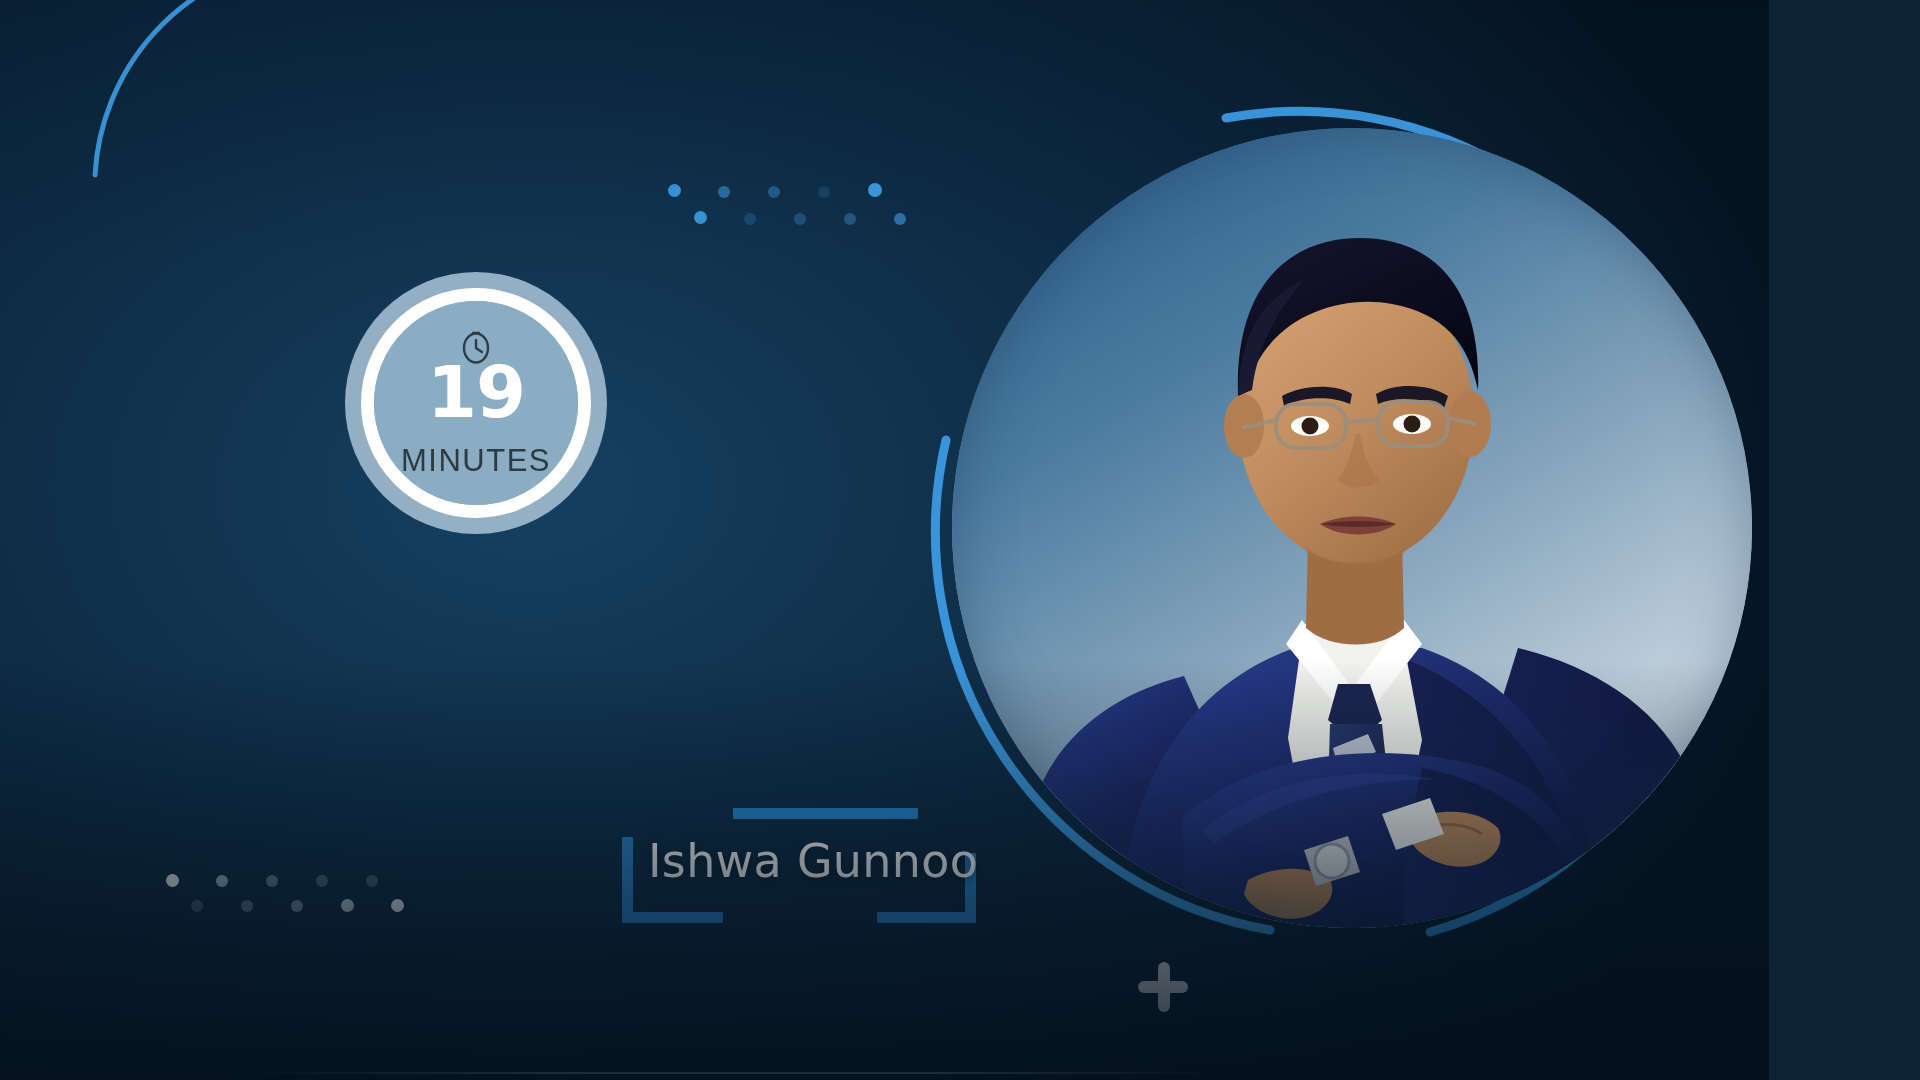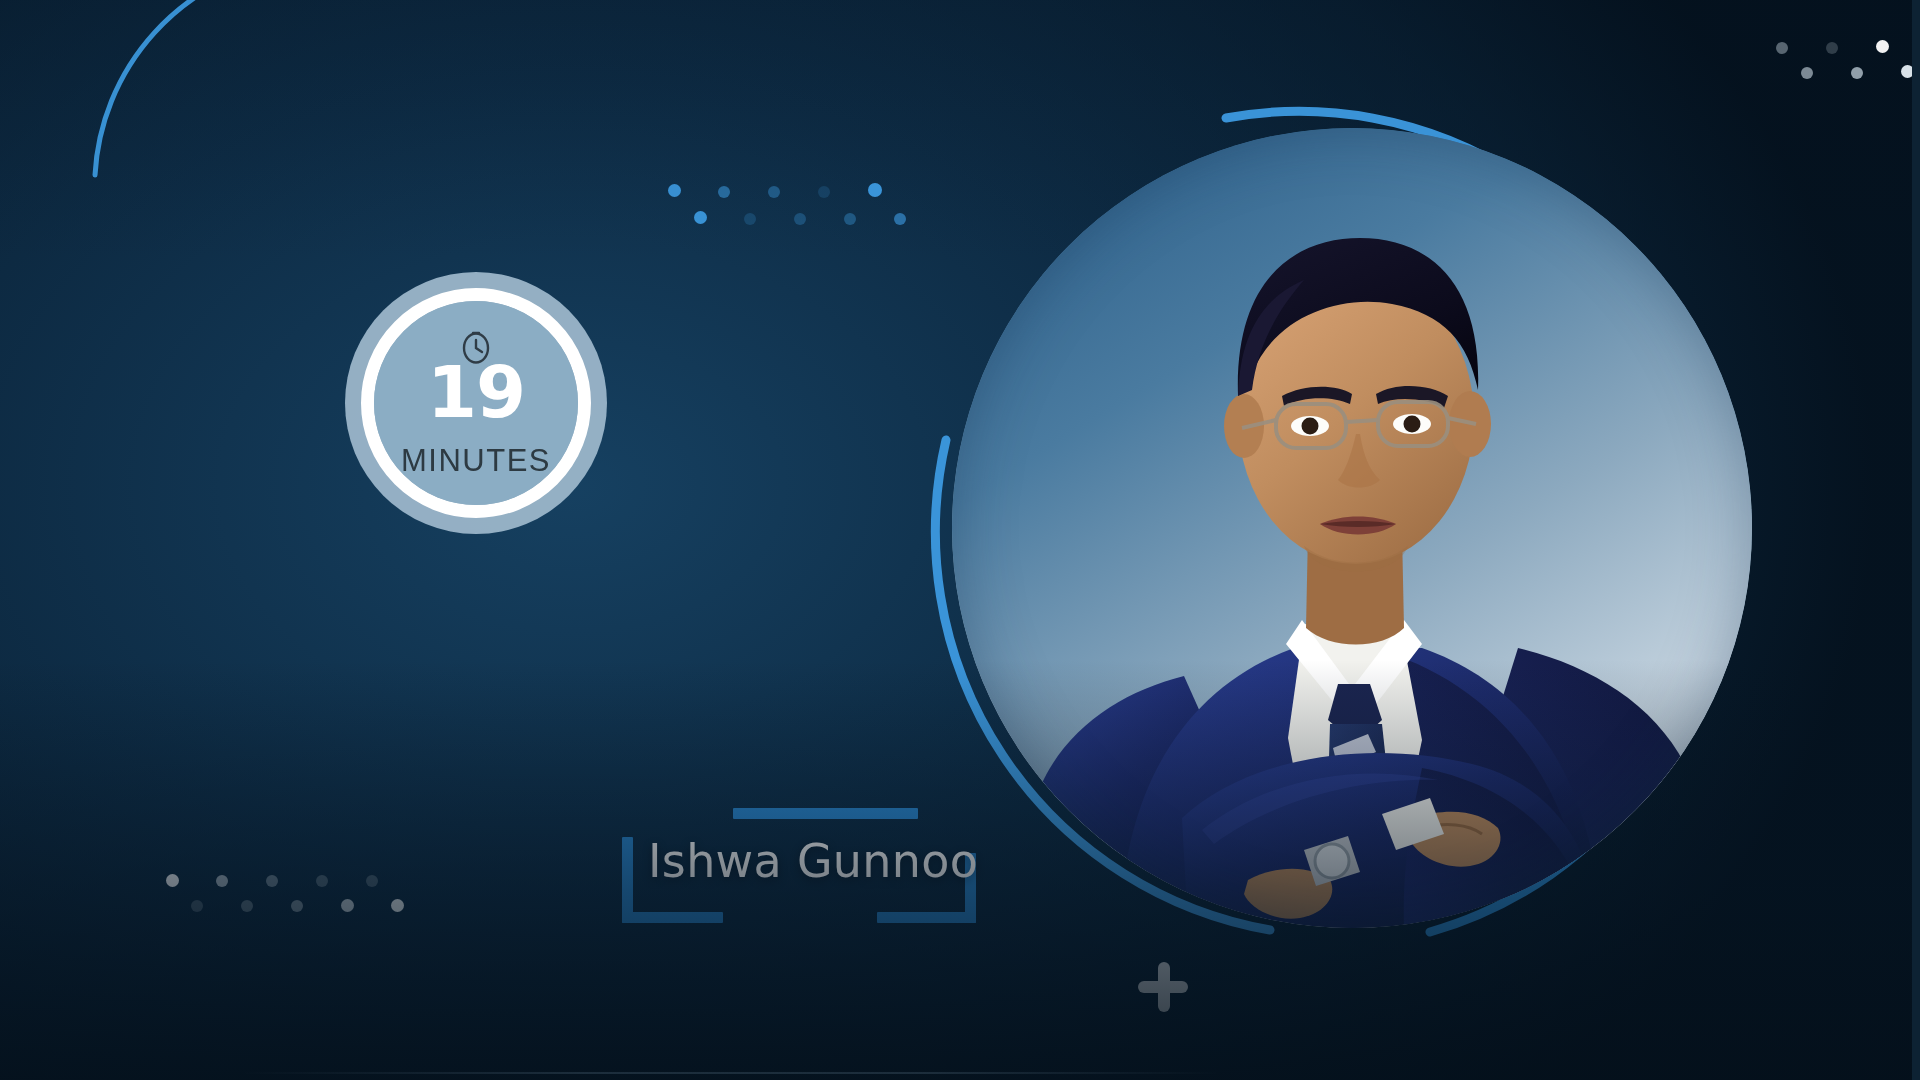--- a/index.html
+++ b/index.html
@@ -6,21 +6,21 @@
   html, body { width:1920px; height:1080px; overflow:hidden; }
   body {
     font-family: "DejaVu Sans", sans-serif;
     background:#0d2233;
     position:relative;
   }
 
   
   #stage {
     position:absolute; inset:0;
-    width:1912px; height:1080px;
+    width:1769px; height:1080px;
     overflow:hidden;
     background:
       radial-gradient(ellipse 1100px 700px at 34% 40%, #1d5077 0%, #18486c 26%, #123854 52%, #0d2a42 74%, #0a2033 100%),
       linear-gradient(160deg,#15456a 0%, #113категория 0%);
     background-color:#0d2a42;
   }
   #vignette {
     position:absolute; inset:0;
     background:
       radial-gradient(ellipse 1300px 900px at 30% 45%, rgba(40,110,160,0.33) 0%, rgba(20,60,95,0.10) 45%, rgba(5,20,34,0.55) 80%, rgba(3,14,25,0.85) 100%);

